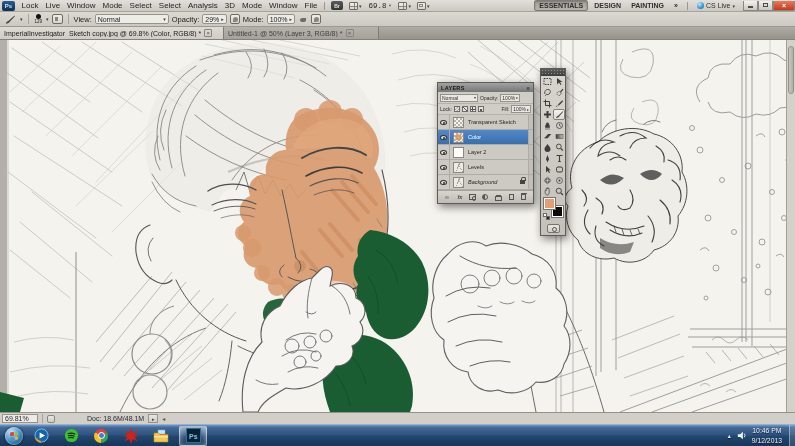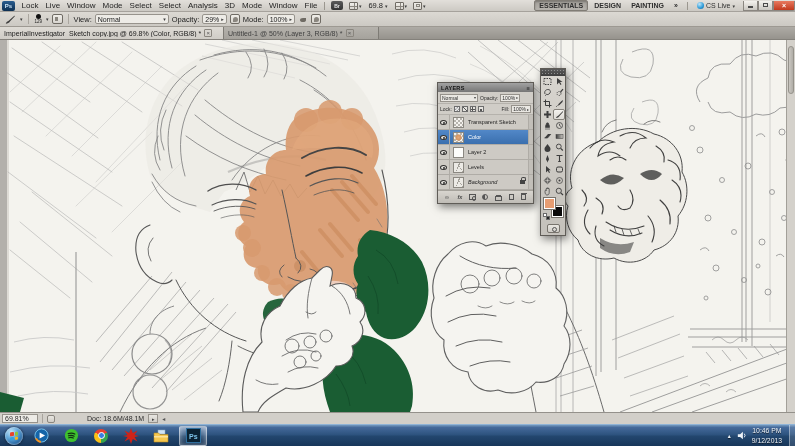--- a/index.html
+++ b/index.html
@@ -16,21 +16,21 @@
   .mb-sep { width:1px; height:8px; background:#9b978f; margin:0 3px; }
   .appbar-ic { display:inline-flex; align-items:center; gap:1px; margin:0 3px; color:#4a4a4a; }
   .br-ic { width:12px; height:9px; background:linear-gradient(#5a5a5a,#333); color:#e8e8e8; font-size:5px; font-weight:bold; border-radius:2px; display:flex; align-items:center; justify-content:center; }
   .grid-ic { width:9px; height:8px; background:
      linear-gradient(#8a867f,#8a867f) 0 3px/9px 1px no-repeat,
      linear-gradient(#8a867f,#8a867f) 4px 0/1px 8px no-repeat,
      linear-gradient(#f0eee9,#d8d5cf); border:1px solid #6f6b64; border-radius:1px; }
   .scr-ic { width:9px; height:8px; border:1px solid #6f6b64; border-radius:1px; background:linear-gradient(#f0eee9,#d8d5cf); position:relative; }
   .scr-ic::after { content:''; position:absolute; inset:1.5px; border:1px solid #8a867f; }
   .dd-arrow { font-size:5px; color:#3c3c3c; }
-  .zoom-level { display:inline-flex; gap:2px; align-items:center; margin:0 4px; font-size:7.5px; }
+  .zoom-level { display:inline-flex; gap:2px; align-items:center; margin:0 4px; font-size:7.5px;font-family:Liberation Mono, monospace; }
   .ws-area { margin-left:auto; display:flex; align-items:center; gap:2px; font-size:7px; font-weight:bold; color:#2e2e2e; }
   .ws-btn { padding:1px 4px; border-radius:2px; }
   .ws-btn.active { background:linear-gradient(#a39f99,#b7b4ae); border:1px solid #807c75; box-shadow:inset 0 1px 2px rgba(0,0,0,.25); }
   .cs-live { display:flex; align-items:center; gap:2px; font-weight:normal; font-size:7px; margin:0 4px; }
   .cs-orb { width:7px; height:7px; border-radius:50%; background:radial-gradient(circle at 35% 30%,#bfe6fb,#2d9bd8 60%,#0c5d94); }
   .win-controls { display:flex; margin-left:2px; }
   .wc { height:10px; border:1px solid #8a8680; border-top:none; display:flex; align-items:center; justify-content:center; background:linear-gradient(#f4f2ee,#c9c6c0); }
   .wc-min,.wc-max { width:15px; }
   .wc-close { width:22px; background:linear-gradient(#e87a5f,#c23a1e); color:#fff; font-size:7px; border-radius:0 0 2px 0; }
   .wc-min i { display:block; width:5px; height:2px; background:#4a4a4a; margin-top:4px; }

